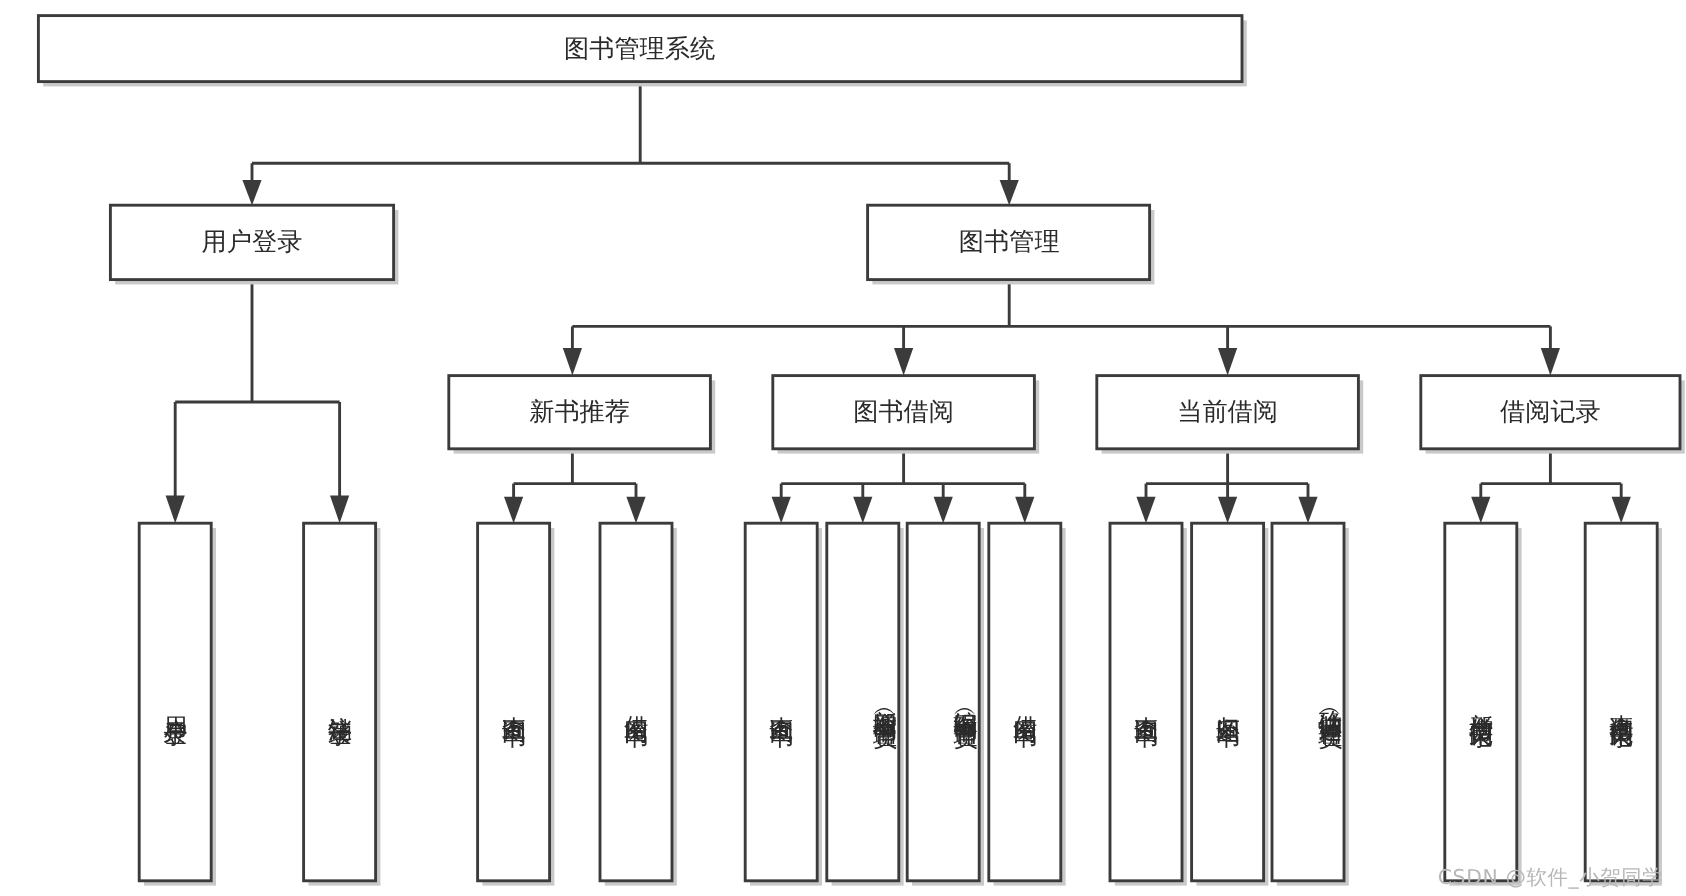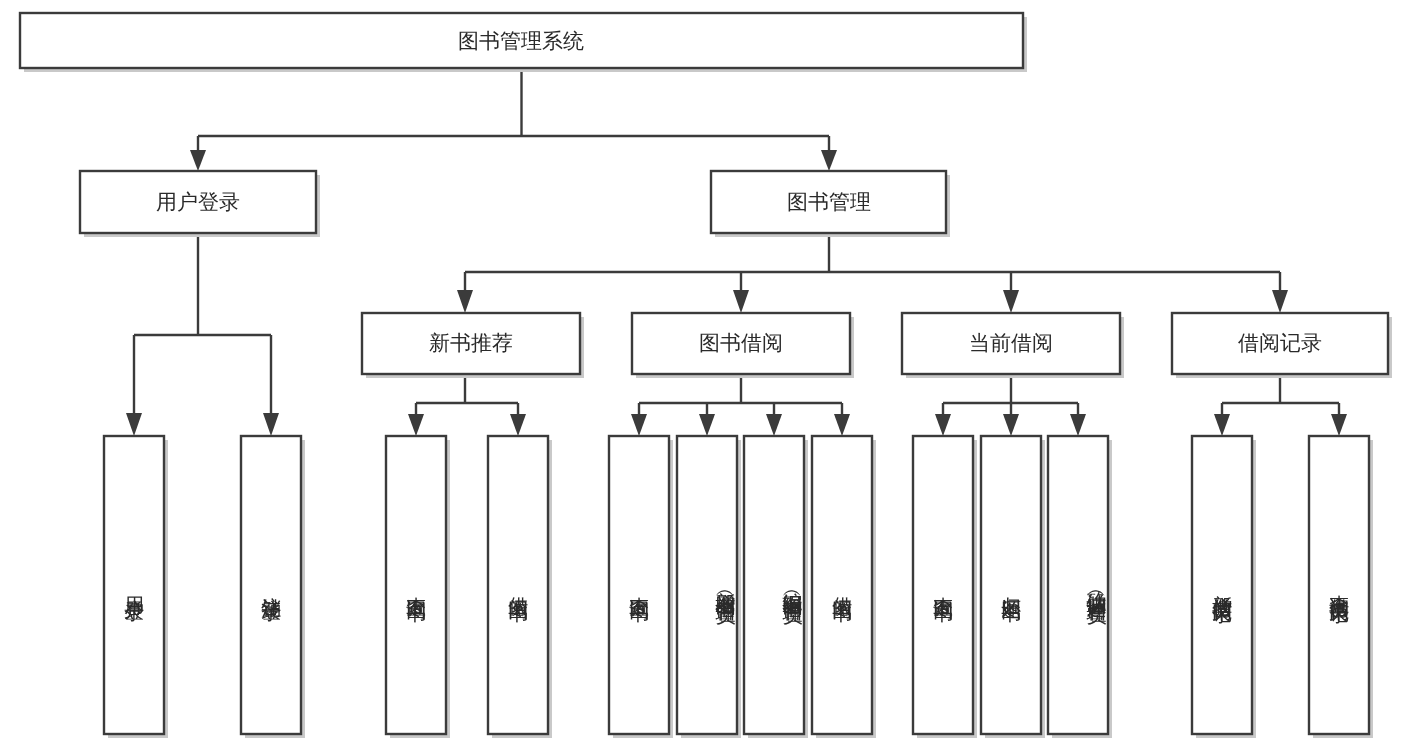--- a/index.html
+++ b/index.html
@@ -10,20 +10,21 @@
   body {
     width: 1405px;
     height: 747px;
     font-family: "DejaVu Sans", "Liberation Sans", sans-serif;
     overflow: hidden;
   }
   #diagram-root {
     position: relative;
     width: 1384px;
     height: 747px;
+    margin-left: 12px;
   }
   svg#tree-svg {
     position: absolute;
     top: 0;
     left: 0;
     width: 1405px;
     height: 747px;
   }
   .node-box {
     fill: #ffffff;
@@ -253,14 +254,15 @@
   <div class="leaf-label-wrap" style="left:609px; top:436px; width:60px; height:298px;">查询图书</div>
   <div class="leaf-label-wrap" style="left:677px; top:436px; width:60px; height:298px; align-items:flex-start;">新增图书（管理员）</div>
   <div class="leaf-label-wrap" style="left:744px; top:436px; width:60px; height:298px; align-items:flex-start;">编辑图书（管理员）</div>
   <div class="leaf-label-wrap" style="left:812px; top:436px; width:60px; height:298px;">借阅图书</div>
   <div class="leaf-label-wrap" style="left:913px; top:436px; width:60px; height:298px;">查询图书</div>
   <div class="leaf-label-wrap" style="left:981px; top:436px; width:60px; height:298px;">归还图书</div>
   <div class="leaf-label-wrap" style="left:1048px; top:436px; width:60px; height:298px; align-items:flex-start;">确认归还（管理员）</div>
   <div class="leaf-label-wrap" style="left:1192px; top:436px; width:60px; height:298px;">新增借阅记录</div>
   <div class="leaf-label-wrap" style="left:1309px; top:436px; width:60px; height:298px;">查询借阅记录</div>
 
+  <div id="watermark">CSDN @软件_小贺同学</div>
 
 </div>
 
 </body></html>

